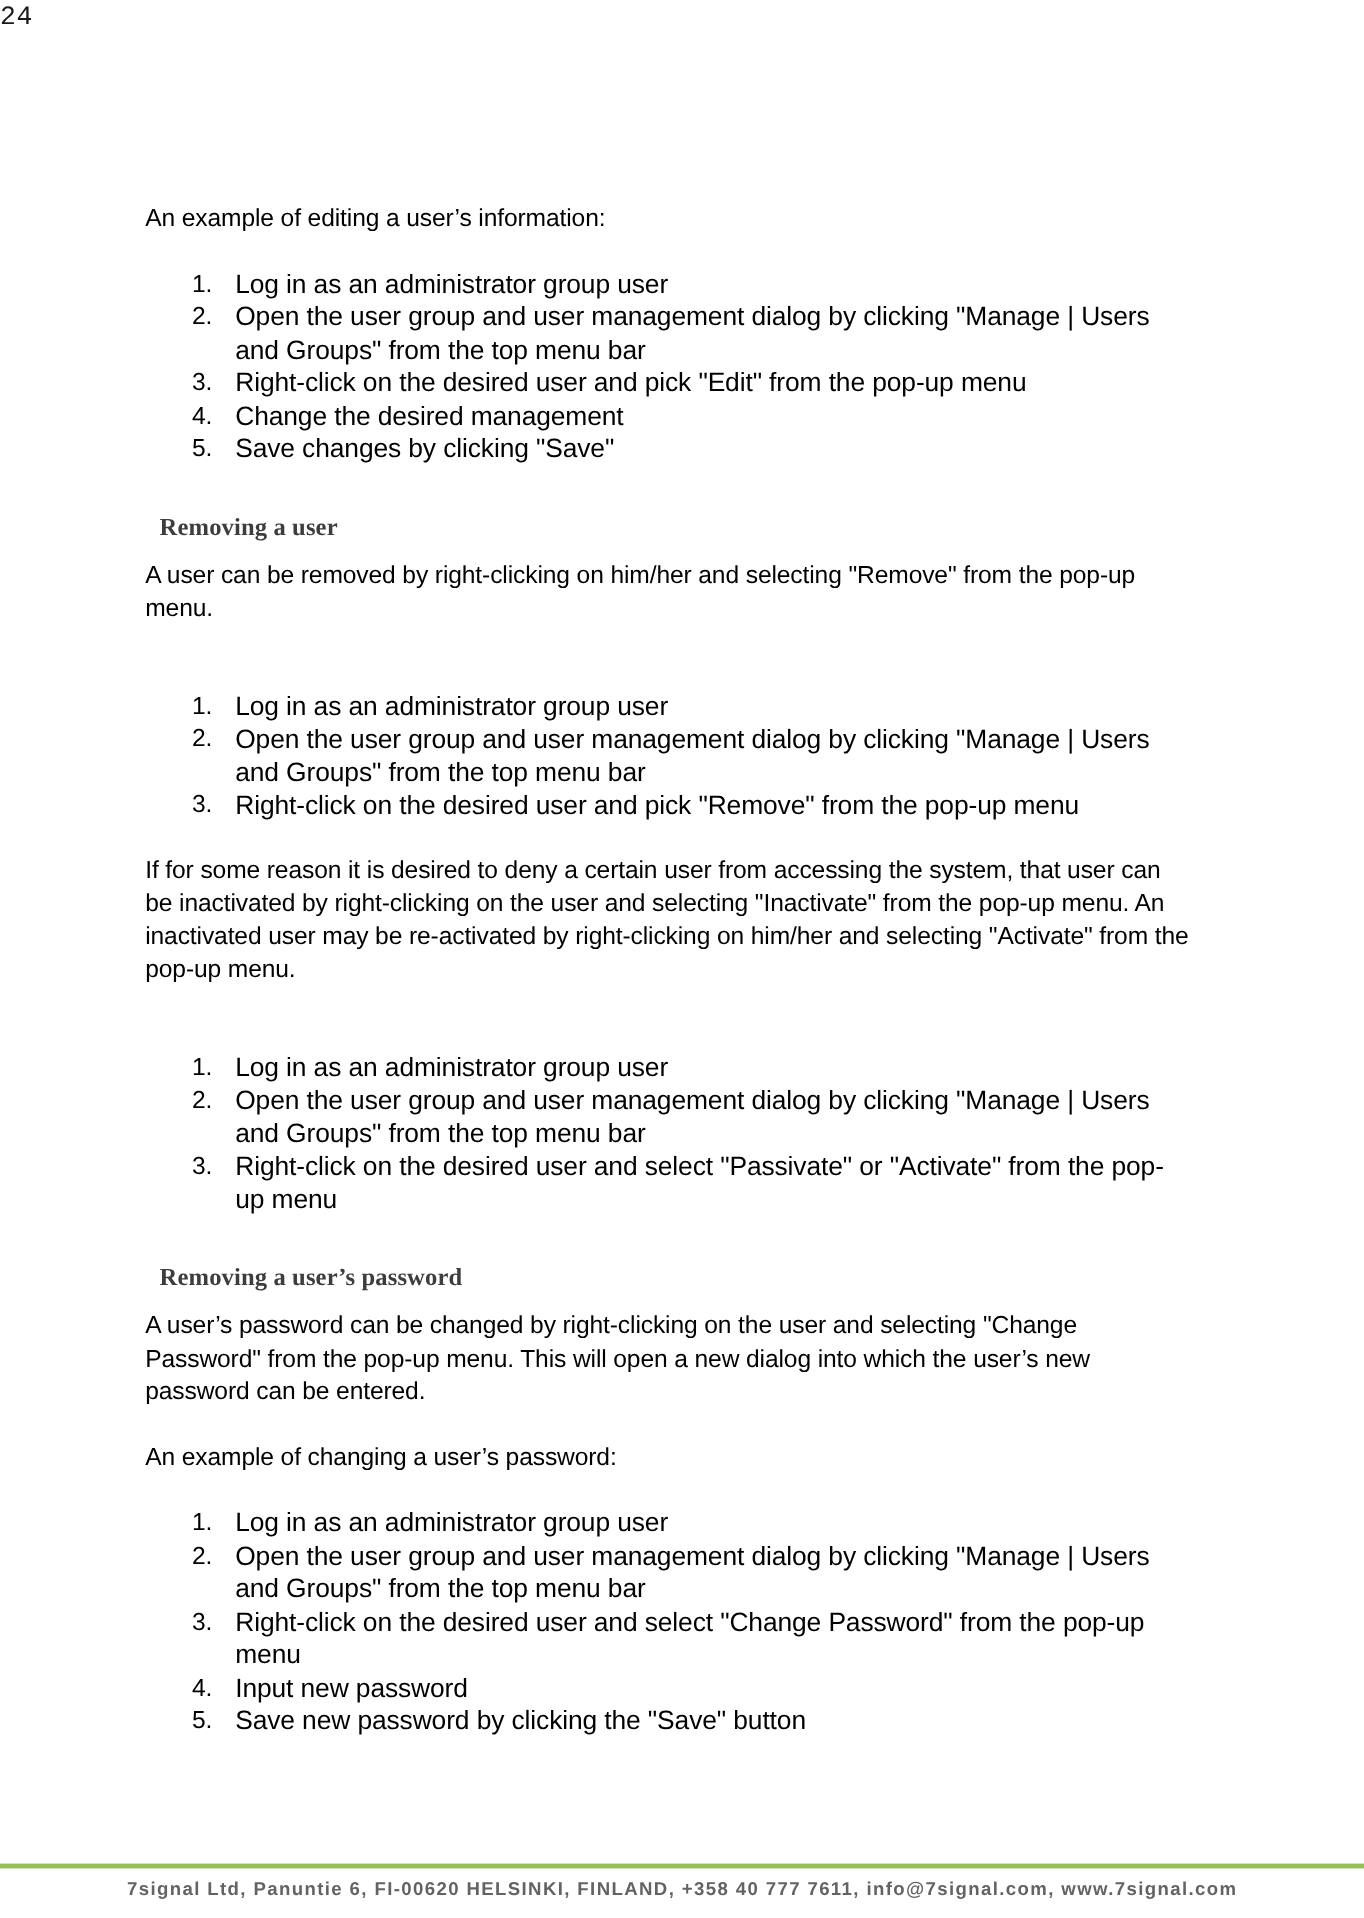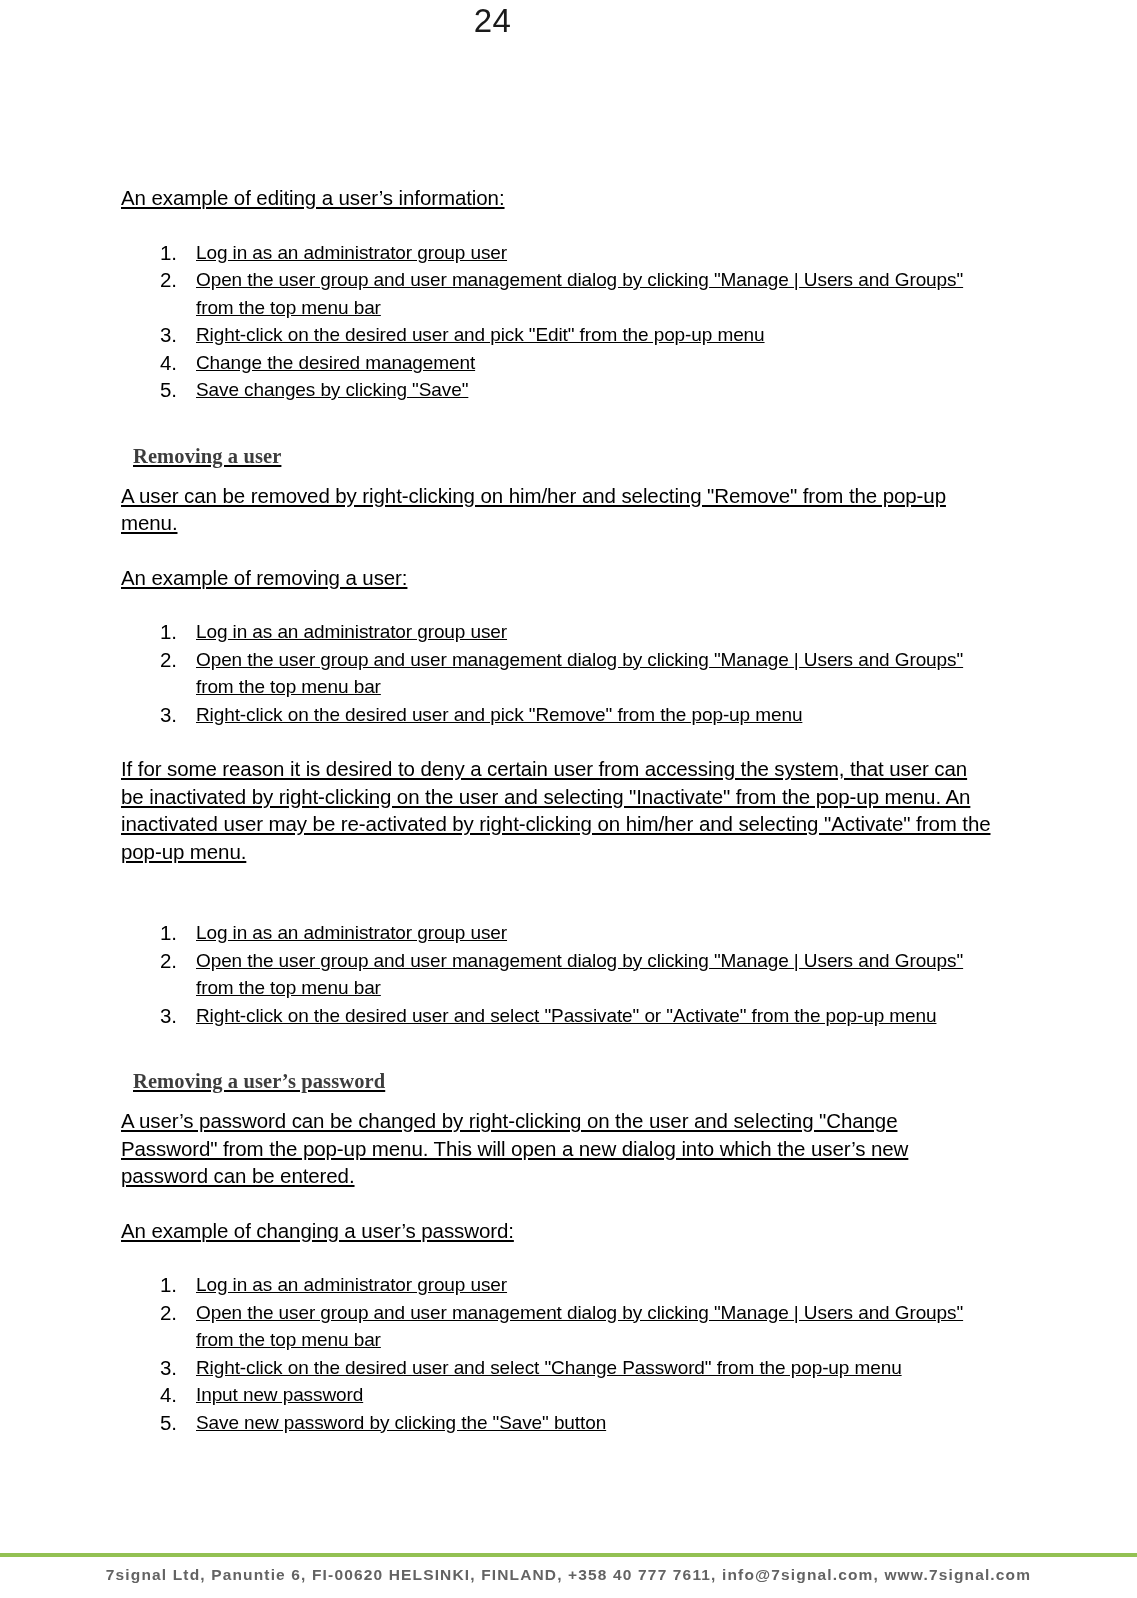--- a/index.html
+++ b/index.html
@@ -21,38 +21,37 @@
     width: 1137px;
     height: 1598px;
   }
 
   
   .page-number {
     position: absolute;
     top: 2px;
     left: 0;
     width: 985px;
-    text-align: center;
-    font-family: Liberation Sans, sans-serif;
-    font-size: 33px;
+    text-align: left;
+    font-family: Liberation Mono, monospace;
+    font-size: 22px;
     color: #1a1a1a;
     letter-spacing: 0.5px;
   }
 
   
   .content {
     position: absolute;
     left: 121px;
-    top: 184px;
+    top: 168px;
     width: 872px;
     color: #000000;
     font-size: 20.5px;
     line-height: 27.5px;
     letter-spacing: -0.1px;
-    text-decoration: underline;
   }
 
   .para {
     margin: 0;
     padding: 0;
     font-size: 20.5px;
     line-height: 27.5px;
     color: #000000;
   }
 
@@ -72,21 +71,21 @@
   ol.steps {
     margin: 0;
     padding: 0;
     list-style: none;
     counter-reset: stepcount;
   }
   ol.steps > li {
     position: relative;
     padding-left: 75px;
     margin: 0;
-    font-size: 19px;
+    font-size: 22px;
     line-height: 27.5px;
     color: #000000;
     counter-increment: stepcount;
   }
   ol.steps > li::before {
     content: counter(stepcount) ".";
     position: absolute;
     left: 39px;
     top: 0;
     width: 26px;
@@ -134,21 +133,20 @@
       <li>Right-click on the desired user and pick "Edit" from the pop-up menu</li>
       <li>Change the desired management</li>
       <li>Save changes by clicking "Save"</li>
     </ol>
 
     <div class="spacer-sm"></div>
 
     <h2 class="section-heading">Removing a user</h2>
     <p class="para">A user can be removed by right-clicking on him/her and selecting "Remove" from the pop-up menu.</p>
     <div class="spacer-sm"></div>
-    <p class="para">An example of removing a user:</p>
     <div class="spacer-sm"></div>
     <ol class="steps">
       <li>Log in as an administrator group user</li>
       <li>Open the user group and user management dialog by clicking "Manage | Users and Groups" from the top menu bar</li>
       <li>Right-click on the desired user and pick "Remove" from the pop-up menu</li>
     </ol>
 
     <div class="spacer-sm"></div>
 
     <p class="para">If for some reason it is desired to deny a certain user from accessing the system, that user can be inactivated by right-clicking on the user and selecting "Inactivate" from the pop-up menu. An inactivated user may be re-activated by right-clicking on him/her and selecting "Activate" from the pop-up menu.</p>

